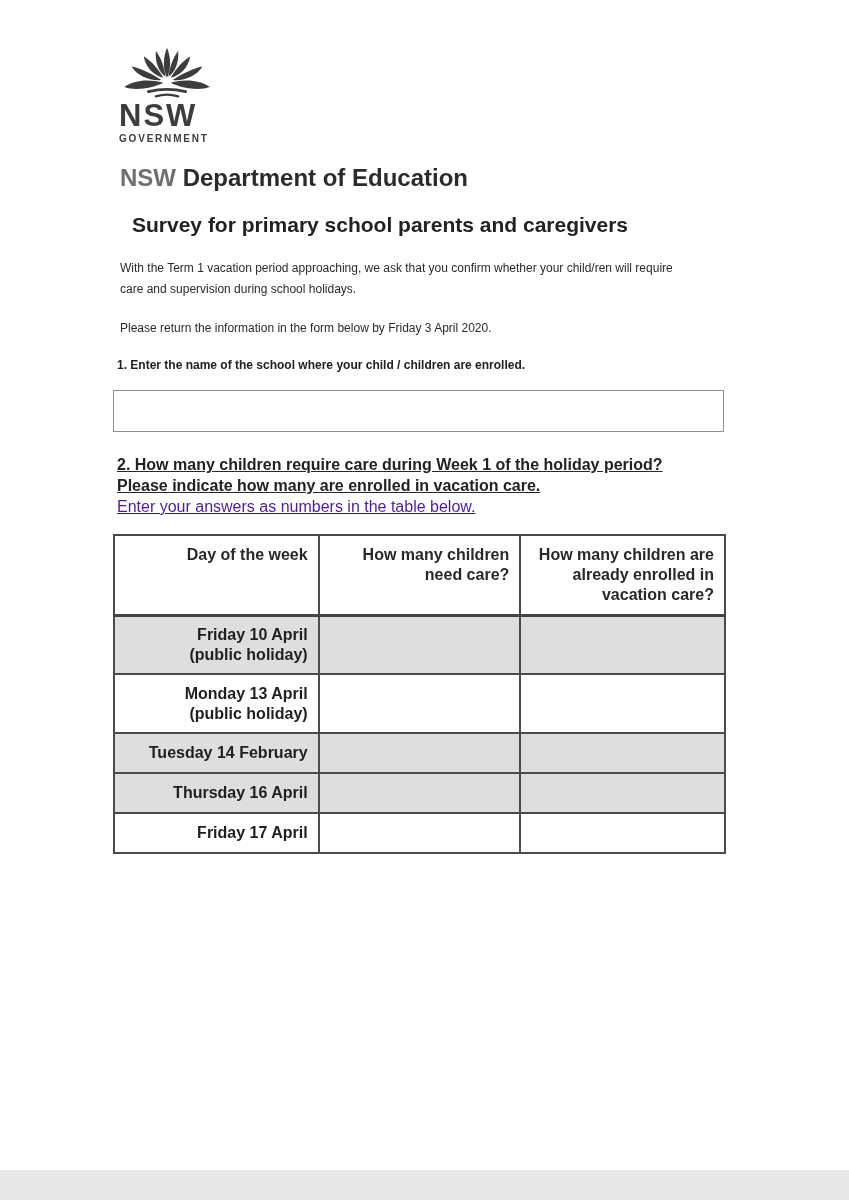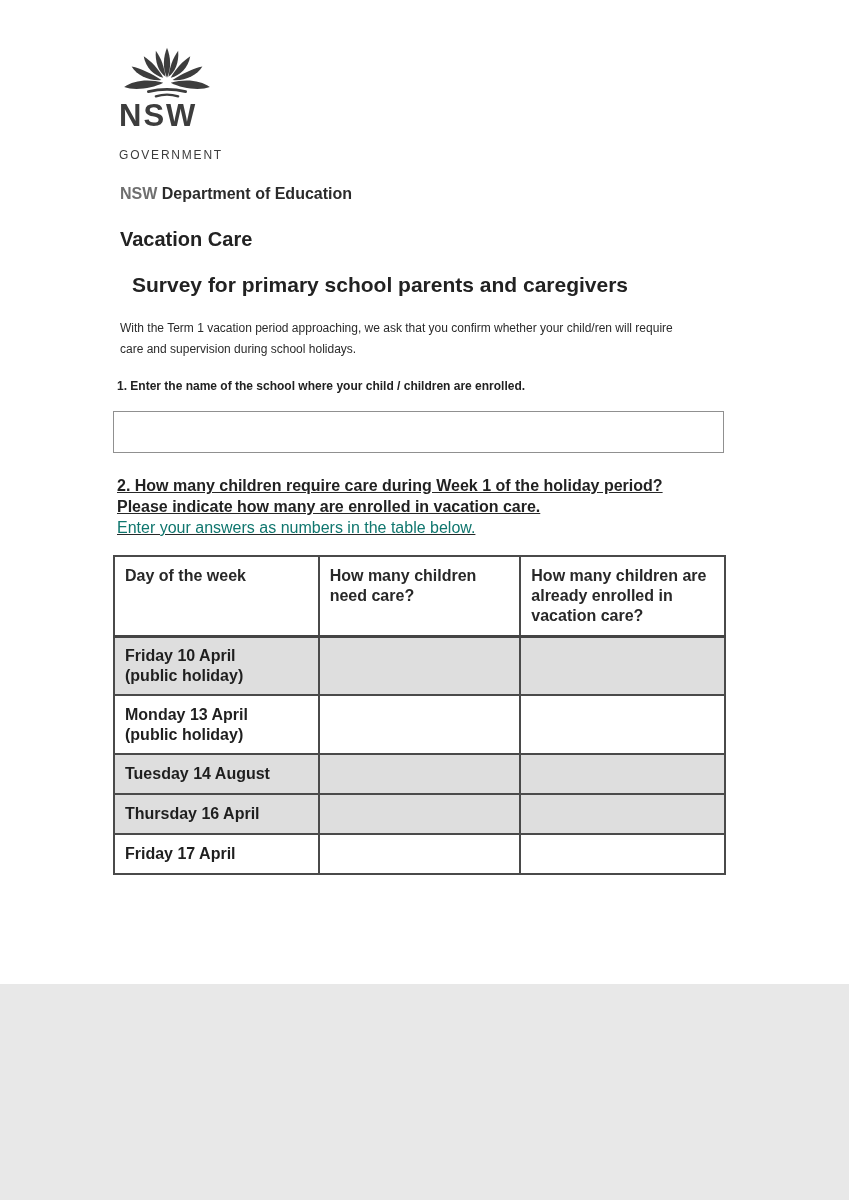--- a/index.html
+++ b/index.html
@@ -2,21 +2,21 @@
 <html><head>
 <meta charset="utf-8">
 <style>
   * { margin: 0; padding: 0; box-sizing: border-box; }
   html, body { background: #e8e8e8; }
   body { font-family: "Liberation Sans", sans-serif; }
 
   .page {
     position: relative;
     width: 849px;
-    height: 984px;
+    height: 1170px;
     background: #ffffff;
     margin: 0 auto;
     overflow: hidden;
     color: #282828;
   }
 
   .content {
     position: absolute;
     left: 113px;
     top: 0;
@@ -24,27 +24,27 @@
   }
 
   
   .logo { margin-top: 46px; margin-left: 6px; width: 110px; }
   .logo svg { display: block; width: 96px; height: 54px; }
   .logo-nsw {
     font-size: 31px; font-weight: bold; color: #3d3d3d;
     letter-spacing: 2px; line-height: 30px; margin-top: 1px;
   }
   .logo-gov {
-    font-size: 12px; font-weight: normal; color: #3d3d3d;
-    letter-spacing: 1.8px; line-height: 12px; margin-top: 18px;
+    font-size: 10px; font-weight: bold; color: #3d3d3d;
+    letter-spacing: 1.8px; line-height: 12px; margin-top: 2px;
     white-space: nowrap;
   }
 
   
-  .h1 { margin-top: 20px; margin-left: 7px; font-size: 16px; font-weight: bold; line-height: 26px; color: #2b2b2b; }
+  .h1 { margin-top: 20px; margin-left: 7px; font-size: 24px; font-weight: bold; line-height: 26px; color: #2b2b2b; }
   .h1 .brand { color: #6f6f6f; }
   .h2 { margin-top: 20px; margin-left: 7px; font-size: 20px; font-weight: bold; line-height: 24px; color: #222; }
   .h3 { margin-top: 21px; margin-left: 19px; font-size: 21px; font-weight: bold; line-height: 26px; color: #222; }
 
   
   .para { margin-top: 20px; margin-left: 7px; font-size: 12px; line-height: 21px; max-width: 555px; color: #2b2b2b; }
   .para-return { margin-top: 18px; }
 
   .q-label { margin-top: 16px; margin-left: 4px; font-size: 12px; font-weight: bold; line-height: 21px; color: #222; }
 
@@ -56,34 +56,34 @@
     border: 1.5px solid #909090;
     background: #ffffff;
     font-family: "Liberation Sans", sans-serif;
     font-size: 16px;
     padding: 0 10px;
     outline: none;
   }
 
   .q2-block { margin-top: 22px; margin-left: 4px; text-decoration: underline; }
   .q2-bold { font-size: 16px; font-weight: bold; line-height: 21px; color: #222; }
-  .q2-instruction { font-size: 16px; line-height: 21px; color: #0f766e; }
+  .q2-instruction { font-size: 16px; line-height: 21px; color: #4c1d95; }
 
   
   table.care-table {
     margin-top: 17px;
     border-collapse: collapse;
     width: 613px;
     table-layout: fixed;
     border: 2px solid #4a4a4a;
   }
   .care-table th, .care-table td {
     border: 2px solid #4a4a4a;
     font-size: 16px;
-    text-align: left;
+    text-align: right;
   }
   .care-table thead th {
     background: #ffffff;
     font-weight: bold;
     vertical-align: top;
     padding: 9px 10px 0 10px;
     line-height: 20px;
     height: 80px;
     border-bottom: 3px solid #444444;
   }
@@ -124,24 +124,24 @@
         </svg>
       </span>
       <div class="logo-nsw">NSW</div>
       <div class="logo-gov">GOVERNMENT</div>
     </div>
 
     <div class="h1">
       <span class="brand">NSW</span>
       <span>Department of Education</span>
     </div>
-    <div class="h2">Vacation Care</div>
     <div class="h3">Survey for primary school parents and caregivers</div>
 
     <p class="para">With the Term 1 vacation period approaching, we ask that you confirm whether your child/ren will require care and supervision during school holidays.</p>
+    <p class="para para-return">Please return the information in the form below by Friday 3 April 2020.</p>
 
     <div class="q-label">1. Enter the name of the school where your child / children are enrolled.</div>
     <input class="school-input" type="text" placeholder="" value="" style="">
 
     <div class="q2-block">
       <div class="q2-bold">2. How many children require care during Week 1 of the holiday period?</div>
       <div class="q2-bold">Please indicate how many are enrolled in vacation care.</div>
       <div class="q2-instruction">Enter your answers as numbers in the table below.</div>
     </div>
 
@@ -170,21 +170,21 @@
         <tr class="row-tall">
           <td class="day-cell">
             <div>Monday 13 April</div>
             <div>(public holiday)</div>
           </td>
           <td></td>
           <td></td>
         </tr>
         <tr class="shaded row-short">
           <td class="day-cell">
-            <div>Tuesday 14 August</div>
+            <div>Tuesday 14 February</div>
           </td>
           <td></td>
           <td></td>
         </tr>
         <tr class="shaded row-short">
           <td class="day-cell">
             <div>Thursday 16 April</div>
           </td>
           <td></td>
           <td></td>

